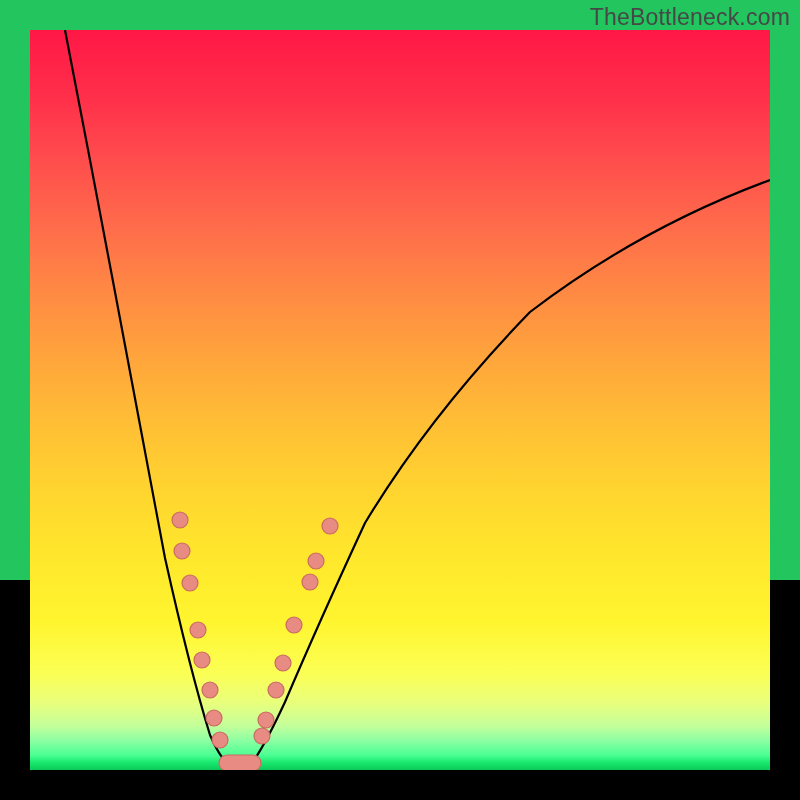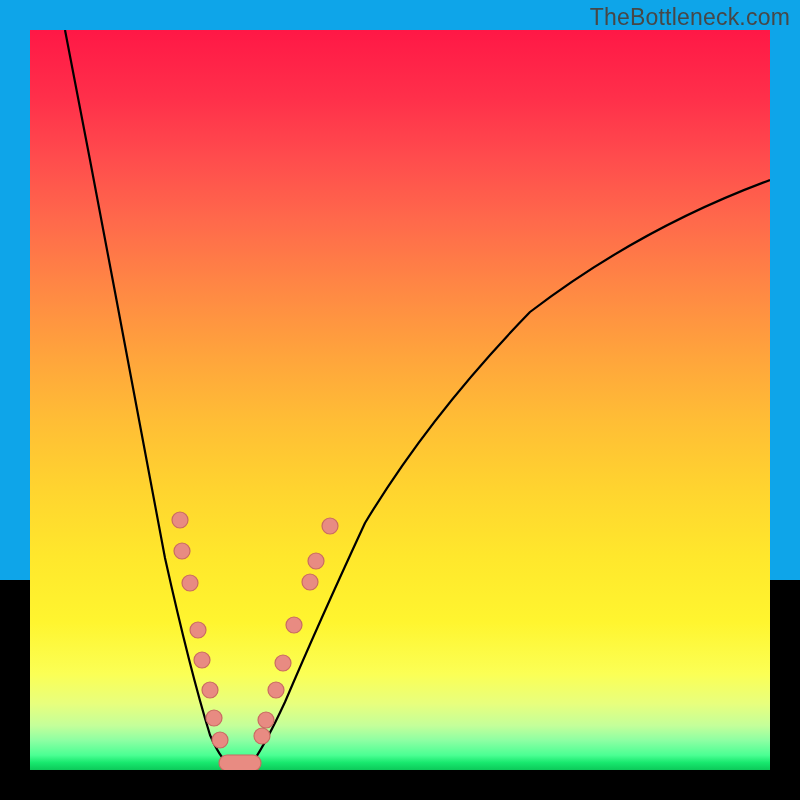--- a/index.html
+++ b/index.html
@@ -8,21 +8,21 @@
     width: 800px;
     height: 800px;
     overflow: hidden;
     background: #000;
     font-family: Arial, Helvetica, sans-serif;
   }
   .frame {
     position: relative;
     width: 800px;
     height: 580px;
-    background: #0ea5e9;
+    background: #22c55e;
     text-align: right;
   }
   .plot-area {
     position: absolute;
     left: 30px;
     top: 30px;
     width: 740px;
     height: 740px;
     
     background: linear-gradient(

